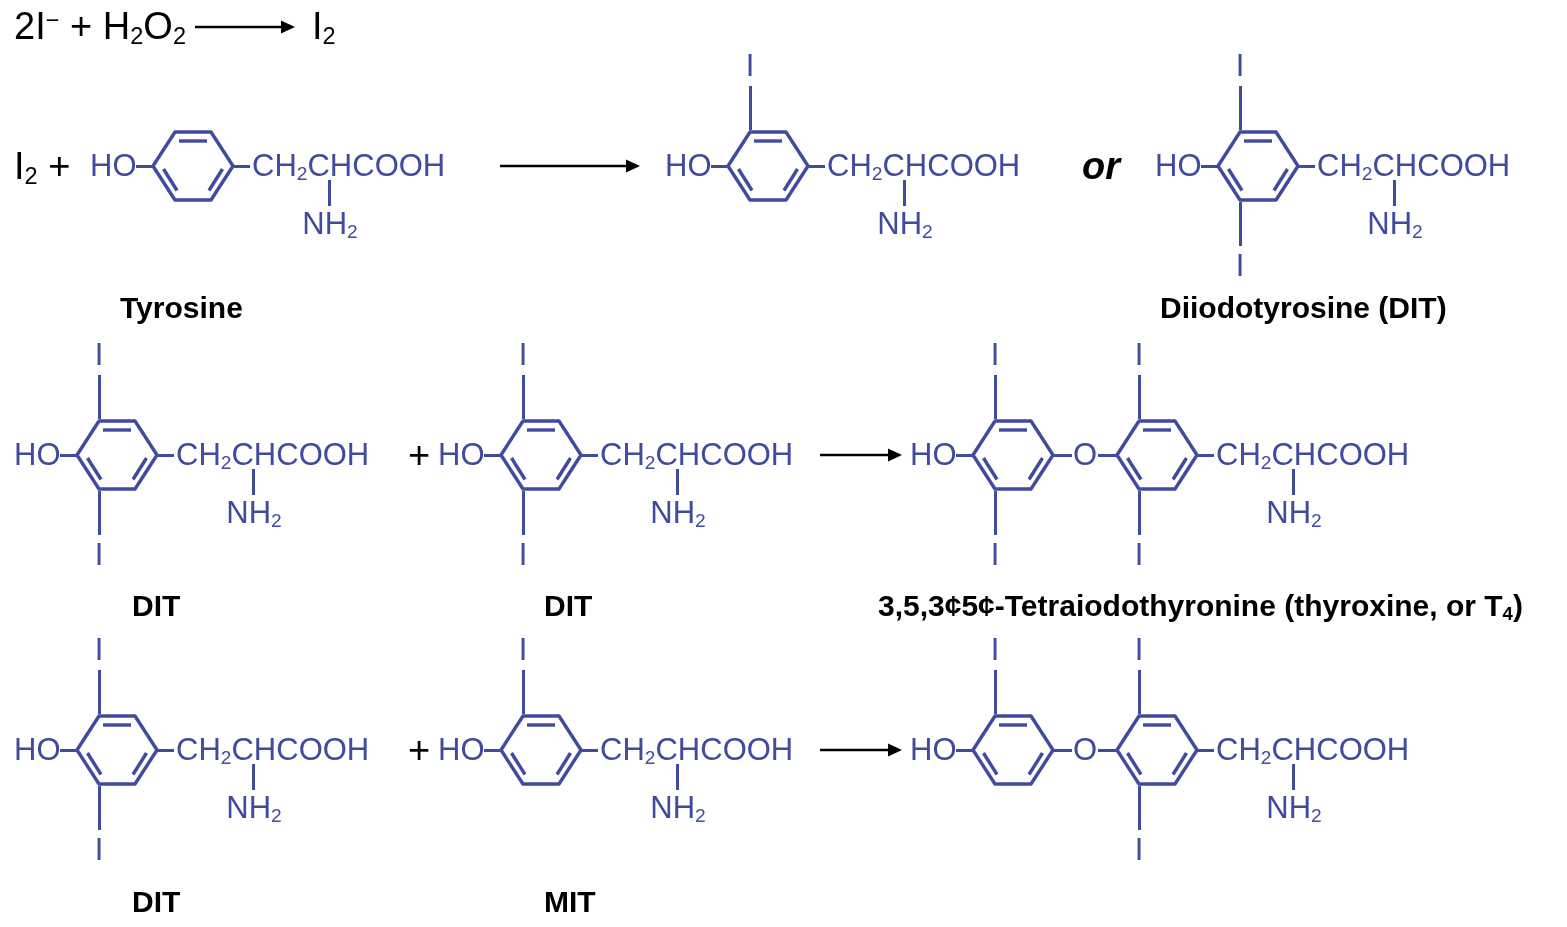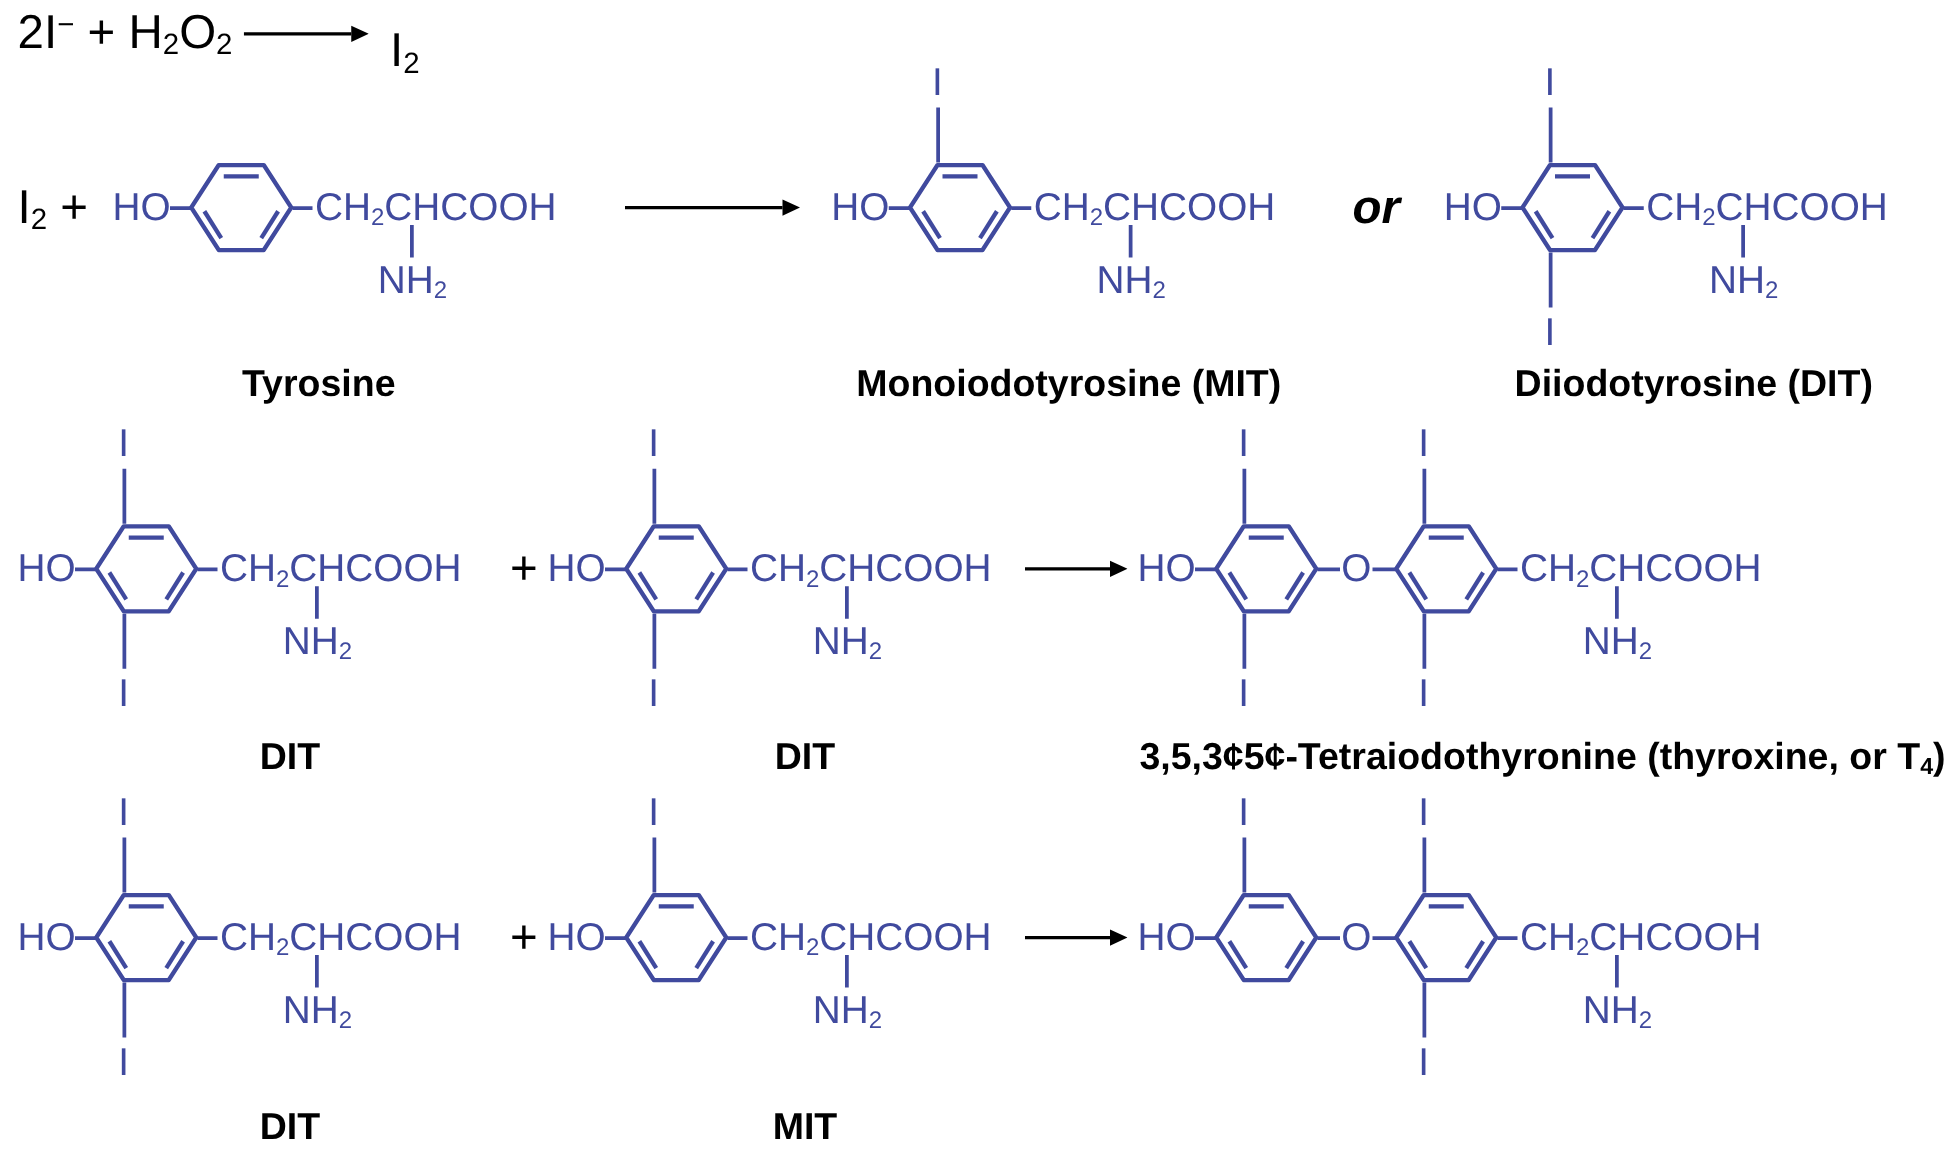--- a/index.html
+++ b/index.html
@@ -1,40 +1,40 @@
 <!DOCTYPE html>
 <html style="--mol: #404a9e; --ink: #000000;"><head>
 <meta charset="utf-8">
 <style>
   * { margin:0; padding:0; box-sizing:border-box; }
   html,body { background:#fff; font-family:"Liberation Sans", sans-serif; }
   #canvas { position:relative; width:1567px; height:927px; background:#ffffff; overflow:hidden; }
   .rtext { position:absolute; font-size:38px; line-height:36px; color:var(--ink); white-space:nowrap; }
   .bold { font-weight:bold;font-style:italic; }
   .caption { position:absolute; font-size:30px; line-height:36px; font-weight:bold; color:var(--ink);
-             text-align:center; white-space:nowrap; }
+             text-align:left; white-space:nowrap; }
   .molecule { position:absolute; }
   .mtext { position:absolute; font-size:31px; line-height:36px; color:var(--mol); white-space:nowrap; }
   .bond { position:absolute; background:var(--mol); }
   .ring { position:absolute; }
   .arrow { position:absolute; color:var(--ink); }
   sub { font-size:0.62em; vertical-align:-0.22em; line-height:0; }
   sup { font-size:0.62em; vertical-align:0.45em; line-height:0; }
 </style>
 </head>
 <body>
 
 <div id="canvas">
 
   <div class="rtext" style="left:14px;top:8px">2I<sup>−</sup> + H<sub>2</sub>O<sub>2</sub></div>
   <svg class="arrow" style="left:195px;top:17px" width="100" height="20" viewBox="0 0 100 20">
     <line x1="0" y1="10" x2="86" y2="10" stroke="currentColor" stroke-width="2.6"></line>
     <polygon points="86,3.5 100,10 86,16.5" fill="currentColor"></polygon>
   </svg>
-  <div class="rtext" style="left:312px;top:23px">I<sub>2</sub></div>
+  <div class="rtext" style="left:312px;top:8px">I<sub>2</sub></div>
 
   <div class="rtext" style="left:14px;top:148px">I<sub>2</sub> +</div>
   <div class="molecule" style="left:90px;top:126px">
       <div class="mtext" style="left: 0px; top: 22px; width: 46px; text-align: right;">HO</div>
       <div class="bond" style="left: 46px; top: 39px; width: 17px; height: 3px;"></div>
       <svg class="ring" width="90" height="80" viewBox="0 0 90 80" style="left: 58px; top: 0px;">
         <polygon points="5,40 27,6 63,6 85,40 63,74 27,74" fill="none" stroke="var(--mol)" stroke-width="3.4" stroke-linejoin="round"></polygon>
         <line x1="31" y1="15" x2="59" y2="15" stroke="var(--mol)" stroke-width="3.4"></line>
         <line x1="74.5" y1="43" x2="61" y2="64.5" stroke="var(--mol)" stroke-width="3.4"></line>
         <line x1="15.5" y1="43" x2="29" y2="64.5" stroke="var(--mol)" stroke-width="3.4"></line>
@@ -78,21 +78,20 @@
       <div class="mtext" style="left: 73px; top: -78px; width: 24px; text-align: center;">I</div>
       <div class="bond" style="left: 83.5px; top: 76px; width: 3px; height: 44px;"></div>
       <div class="mtext" style="left: 73px; top: 122px; width: 24px; text-align: center;">I</div>
       <div class="bond" style="left: 144px; top: 39px; width: 16px; height: 3px;"></div>
       <div class="mtext" style="left: 162px; top: 22px;">CH<sub>2</sub>CHCOOH</div>
       <div class="bond" style="left: 238px; top: 54px; width: 3px; height: 26px;"></div>
       <div class="mtext" style="left: 212px; top: 80px; width: 56px; text-align: center;">NH<sub>2</sub></div>
     </div>
 
   <div class="caption" style="left:120px;top:290px;width:270px">Tyrosine</div>
-  <div class="caption" style="left:660px;top:290px;width:390px">Monoiodotyrosine (MIT)</div>
   <div class="caption" style="left:1160px;top:290px;width:390px">Diiodotyrosine (DIT)</div>
 
   <div class="molecule" style="left:14px;top:415px">
       <div class="mtext" style="left: 0px; top: 22px; width: 46px; text-align: right;">HO</div>
       <div class="bond" style="left: 46px; top: 39px; width: 17px; height: 3px;"></div>
       <svg class="ring" width="90" height="80" viewBox="0 0 90 80" style="left: 58px; top: 0px;">
         <polygon points="5,40 27,6 63,6 85,40 63,74 27,74" fill="none" stroke="var(--mol)" stroke-width="3.4" stroke-linejoin="round"></polygon>
         <line x1="31" y1="15" x2="59" y2="15" stroke="var(--mol)" stroke-width="3.4"></line>
         <line x1="74.5" y1="43" x2="61" y2="64.5" stroke="var(--mol)" stroke-width="3.4"></line>
         <line x1="15.5" y1="43" x2="29" y2="64.5" stroke="var(--mol)" stroke-width="3.4"></line>

